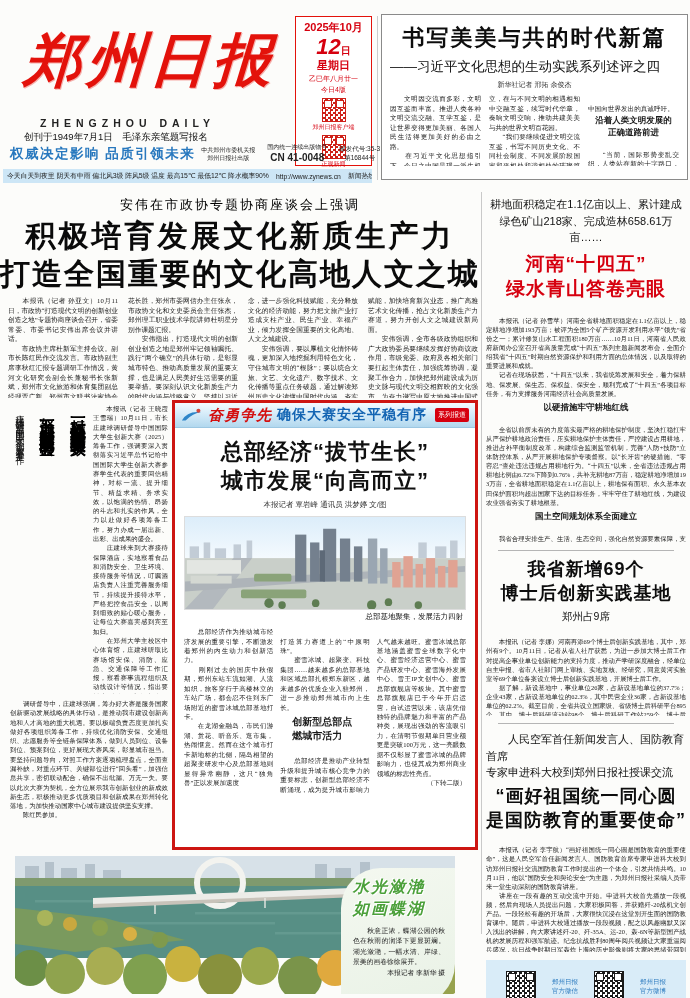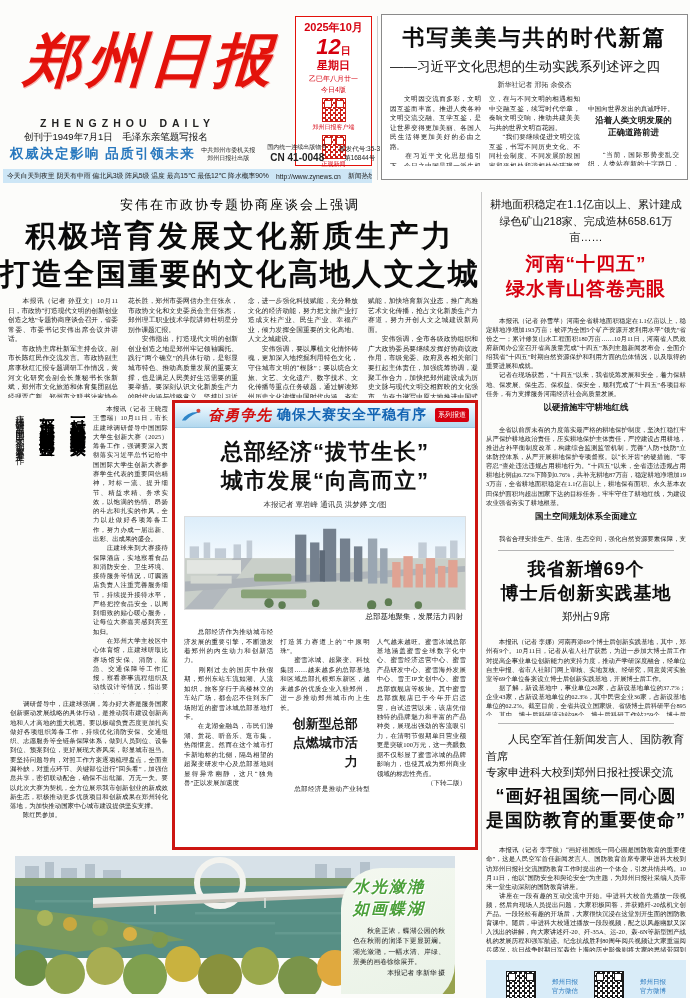--- a/index.html
+++ b/index.html
@@ -88,21 +88,21 @@
   .f-badge { margin-left:auto; background:#d6000f; color:#fff; font-size:7px; padding:2px 3px; border-radius:2px; white-space:nowrap; }
   .f-h { text-align:center; font-size:22px; font-weight:bold; letter-spacing:1px; color:#101010; line-height:1.3; }
   .f-h.first { margin-top:10px; }
   .f-by { text-align:center; font-size:7.5px; color:#333; margin-top:5px; }
   .f-photo { margin:6px 9px 0; height:94px; border:1px solid #ddd; overflow:hidden; }
   .f-photo svg { display:block; width:100%; height:100%; }
   .f-cap { text-align:right; font-size:7.5px; color:#111; margin:2px 12px 0; }
   .f-cols { margin:5px 9px; height:166px; display:flex; gap:7px; }
   .f-col { flex:1; font-family:"Liberation Serif",serif; font-size:6.5px; line-height:1.45; text-align:justify;
     word-break:break-all; white-space:pre-line; overflow:hidden; color:#1a1a1a; }
-  .f-sub { font-family:"Liberation Sans",sans-serif; font-size:13px; font-weight:bold; text-align:right;
+  .f-sub { font-family:"Liberation Sans",sans-serif; font-size:10px; font-weight:bold; text-align:left;
     margin:3px 12px; white-space:normal; }
 
   
   .rightcol { position:absolute; left:486px; top:196px; width:200px; }
   .r-kick { text-align:center; font-size:11px; line-height:1.5; color:#111; }
   .r-kick.left { text-align:left; }
   .r-h-red { text-align:center; font-size:19px; font-weight:bold; color:#d6000f; line-height:1.35; letter-spacing:1px; }
   .r-h-blk { text-align:center; font-size:18px; font-weight:bold; color:#0d0d0d; line-height:1.32; letter-spacing:1px; }
   .r-subtitle { text-align:center; font-size:10.5px; color:#111; margin-top:5px; }
   .r-body { font-family:"Liberation Serif",serif; font-size:6.4px; line-height:1.42; text-align:justify;

